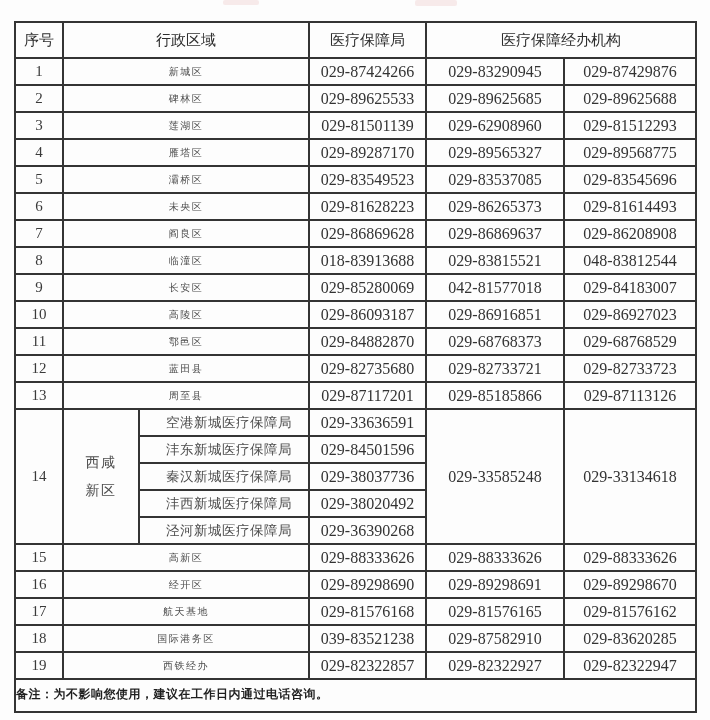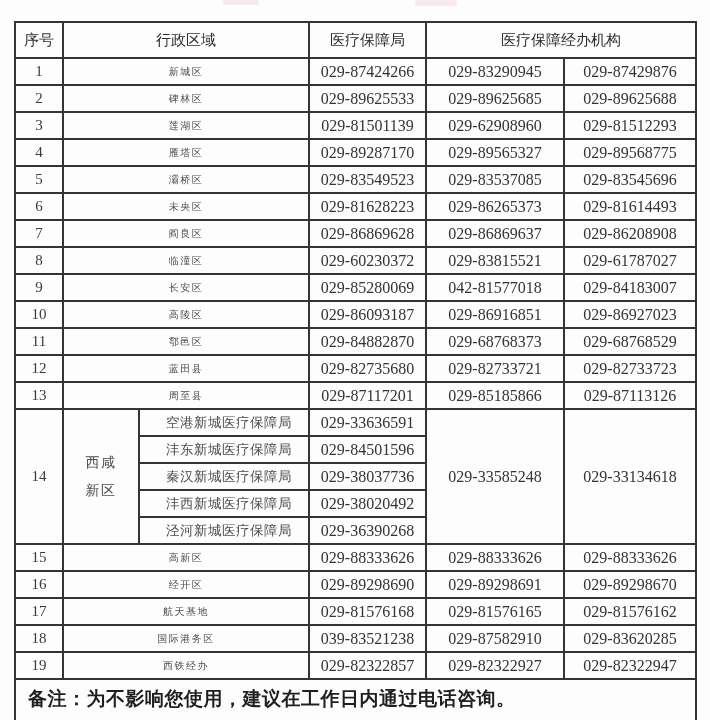--- a/index.html
+++ b/index.html
@@ -33,23 +33,23 @@
   tr.r { height:27px; }
   td.no    { font-size:15px; color:#3a3a3a; }
   td.region{ font-size:10px; color:#4d4d4d; letter-spacing:1.5px; }
   td.phone { font-size:16px; color:#333333; }
   td.subname { font-size:13.5px; color:#4d4d4d; letter-spacing:0.5px;padding-left:10px; }
   td.xixian-region { font-size:14px; color:#4d4d4d; letter-spacing:1.5px; }
   td.xixian-region span { display:block; line-height:1; }
   td.xixian-region span + span { margin-top:14px; }
   tr.footer-row { height:32px; }
   td.footer-cell {
-    text-align:left; padding:6px 10px 8px 12px;
+    text-align:left; padding:6px 10px 8px 0;
     font-family:"Liberation Sans", "DejaVu Sans", sans-serif;
-    font-weight:bold; font-size:19px; color:#1f1f1f;
+    font-weight:bold; font-size:12px; color:#1f1f1f;
     letter-spacing:0.5px;
   }
 </style>
 </head>
 <body>
 
 <div class="page">
 
   <div class="smudge smudge-1"></div>
   <div class="smudge smudge-2"></div>
@@ -117,23 +117,23 @@
     <tr class="r">
       <td class="no">7</td>
       <td class="region" colspan="2">阎良区</td>
       <td class="phone">029-86869628</td>
       <td class="phone">029-86869637</td>
       <td class="phone">029-86208908</td>
     </tr>
     <tr class="r">
       <td class="no">8</td>
       <td class="region" colspan="2">临潼区</td>
-      <td class="phone">029-60230372</td>
+      <td class="phone">018-83913688</td>
       <td class="phone">029-83815521</td>
-      <td class="phone">029-61787027</td>
+      <td class="phone">048-83812544</td>
     </tr>
     <tr class="r">
       <td class="no">9</td>
       <td class="region" colspan="2">长安区</td>
       <td class="phone">029-85280069</td>
       <td class="phone">042-81577018</td>
       <td class="phone">029-84183007</td>
     </tr>
     <tr class="r">
       <td class="no">10</td>

